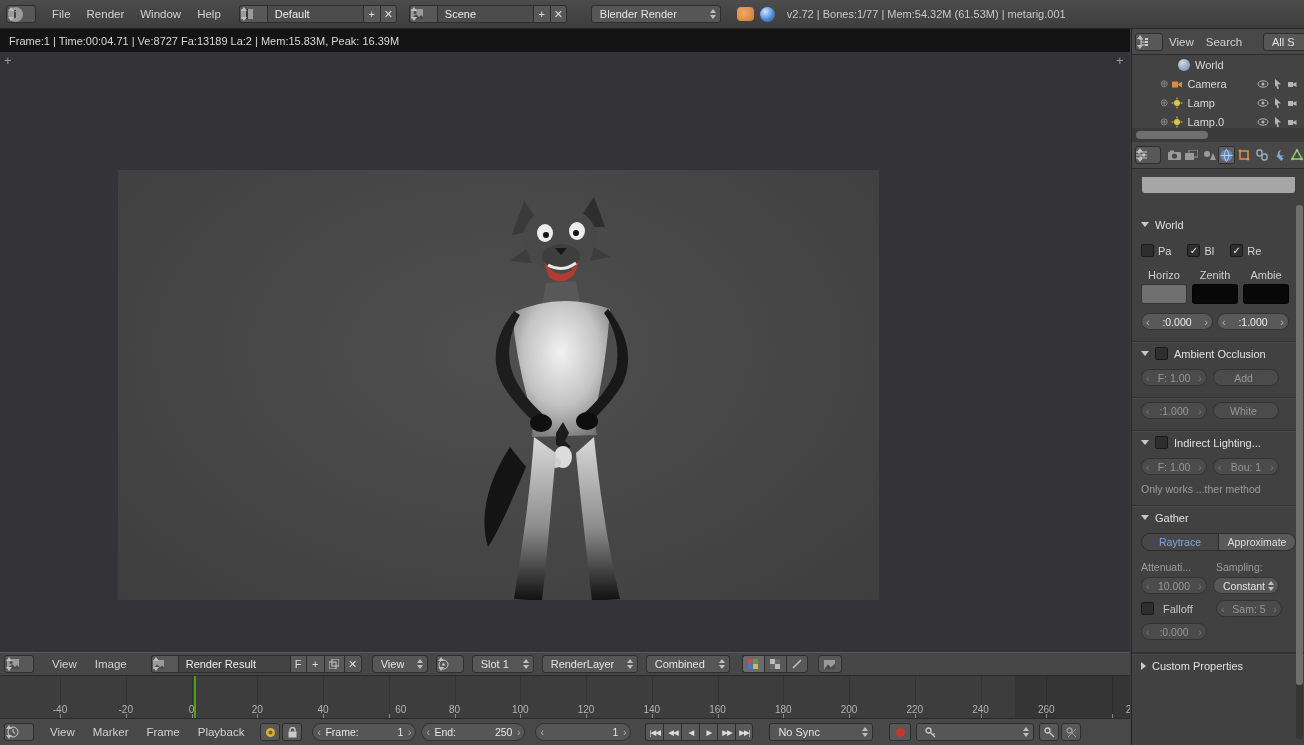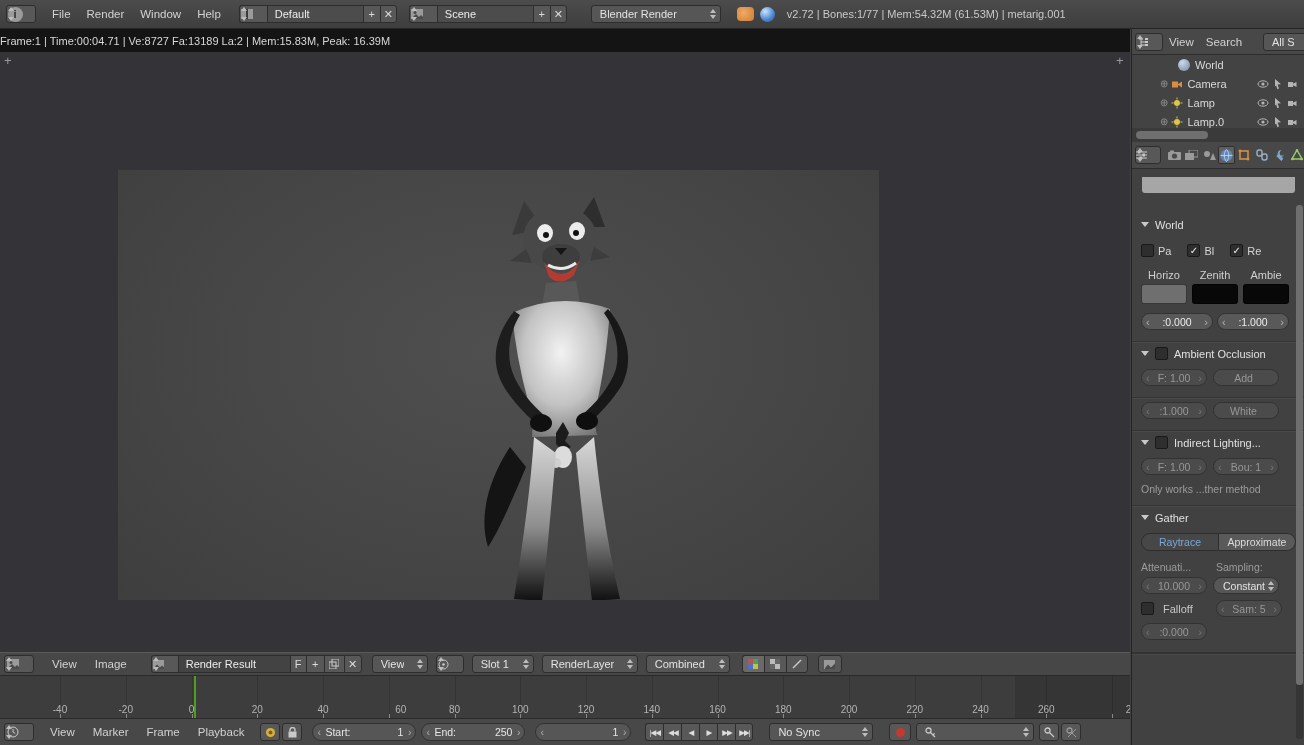--- a/index.html
+++ b/index.html
@@ -55,21 +55,21 @@
       background:linear-gradient(#4c4c4c,#3e3e3e);border-bottom:1px solid #252525;
       display:flex;align-items:center;padding-left:6px;box-sizing:border-box;}
   .logo-i{width:15px;height:15px;border-radius:50%;background:#9b9b9b;color:#2c2c2c;
       display:flex;align-items:center;justify-content:center;font-weight:bold;font-size:11px;}
   #hdr-stats{color:#c9c9c9;margin-left:12px;white-space:nowrap;}
   .icon-blender{width:17px;height:14px;border-radius:4px;background:radial-gradient(circle at 40% 40%,#f5a963,#c77e34);}
   .icon-sphere{width:15px;height:15px;border-radius:50%;background:radial-gradient(circle at 35% 30%,#cfe4ff,#4f8cd6 55%,#2a4f86);}
 
   
   #info-strip{position:absolute;left:0;top:29px;width:1130px;height:23px;background:#141414;
-      display:flex;align-items:center;box-sizing:border-box;color:#d8d8d8;}
+      display:flex;align-items:center;padding-left:9px;box-sizing:border-box;color:#d8d8d8;}
 
   
   #viewport{position:absolute;left:0;top:52px;width:1130px;height:600px;background:#333338;overflow:hidden;}
   .corner-plus{position:absolute;top:3px;color:#9a9a9a;font-size:13px;line-height:12px;}
   #render-area{position:absolute;left:118px;top:118px;width:761px;height:430px;
       background:radial-gradient(ellipse at 50% 42%,#4f4f4f 0%,#464646 55%,#3e3e3e 100%);overflow:hidden;}
 
   
   #img-header{position:absolute;left:0;top:652px;width:1130px;height:24px;background:#474747;
       border-top:1px solid #5a5a5a;border-bottom:1px solid #2a2a2a;display:flex;align-items:center;
@@ -395,21 +395,21 @@
         <circle cx="5.5" cy="5.5" r="2" fill="#7a611a"></circle>
       </svg>
   </span>
   <span class="btn" style="width:20px">
     <svg width="9" height="11">
         <rect x="0.5" y="4.5" width="8" height="6" fill="#c9c9c9"></rect>
         <path d="M2,4.5 V3 a2.5,2.5 0 0 1 5,0 V4.5" fill="none" stroke="#c9c9c9" stroke-width="1.4"></path>
       </svg>
   </span>
   <span class="tl-field" style="width:104px;margin-left:8px">
-    <span>Start:</span>
+    <span>Frame:</span>
       <span>1</span>
   </span>
   <span class="tl-field" style="width:104px;margin-left:3px">
     <span>End:</span>
       <span>250</span>
   </span>
   <span class="tl-field" style="width:96px;margin-left:8px;justify-content:flex-end">
     <span>1</span>
   </span>
   <span class="grp" style="margin-left:12px">
@@ -727,18 +727,22 @@
     </div>
     <div class="prow" style="margin-top:6px">
       <span class="num dis" style="width:66px">
           <span>:0.000</span>
         </span>
     </div>
 
     <div class="panel-sep" style="margin-top:12px"></div>
 
     <div class="panel-sep"></div>
+    <div class="panel-header">
+      <span class="tri-right"></span>
+      <span>Custom Properties</span>
+    </div>
 
     <div id="props-scrollbar">
       <span class="thumb"></span>
     </div>
   </div>
 </div>
 
 </body></html>

